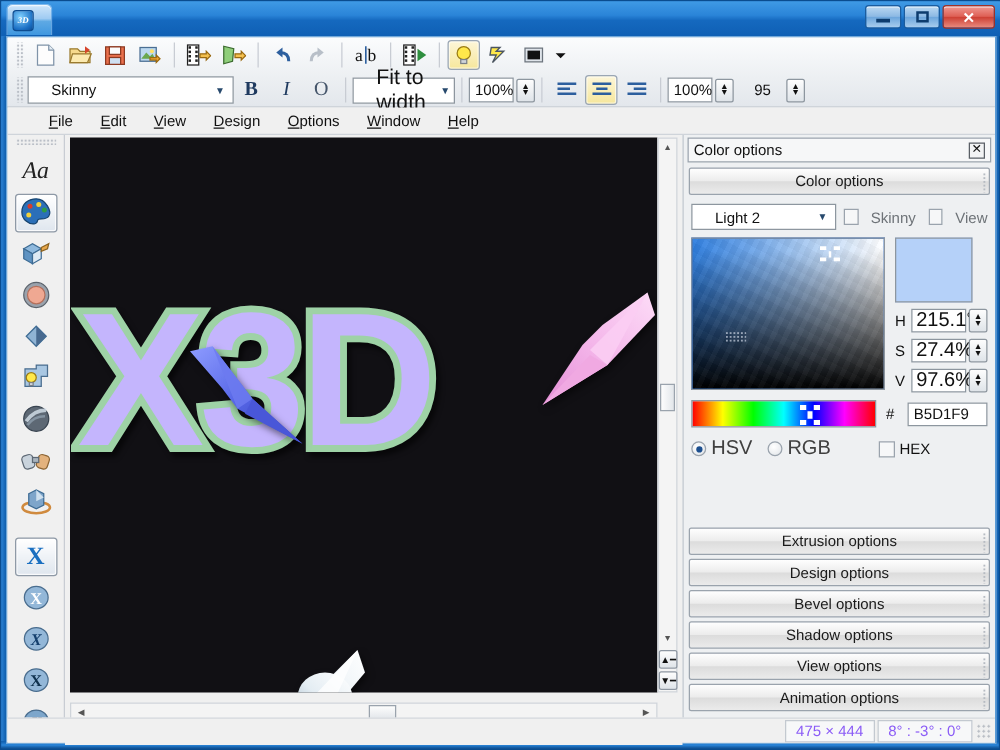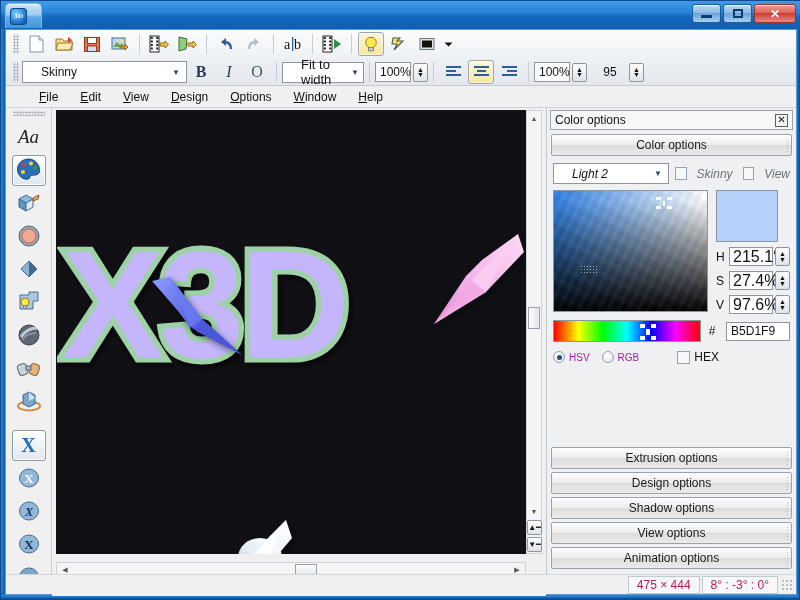--- a/index.html
+++ b/index.html
@@ -298,32 +298,32 @@
       linear-gradient(#fff,#fff) 6px 5px/4px 6px no-repeat;
   }
   #hex-in { width:68px;height:19px;border:1px solid #8d969f;background:#fff;
     font-size:12px;color:#111;display:flex;align-items:center;padding-left:4px;}
   .radio {
     width:12px;height:12px;border-radius:50%;border:1px solid #9aa3ad;
     background: radial-gradient(circle at 40% 35%, #fff, #e0e4e8);
     display:inline-flex;align-items:center;justify-content:center;
   }
   .radio.on::after { content:""; width:5px;height:5px;border-radius:50%;background:#1c4f8f; }
-  .radio-lbl { font-size:10px;color:#a21caf;margin-left:4px;margin-right:12px;}
+  .radio-lbl { font-size:16px;color:#404040;margin-left:4px;margin-right:12px;}
 
   
   #status-bar {
     position:absolute; left:0; bottom:0; width:790px; height:20px;
     background:#f0f0f0; border-top:1px solid #d3d8dd;
     display:flex; align-items:center; justify-content:flex-end;
   }
   .status-cell {
     height:18px; border:1px solid #c3c9d0; background:#f7f8f9;
     display:flex;align-items:center;justify-content:center;
-    font-size:12px;color:#be185d; padding:0 8px; margin-right:2px;
+    font-size:12px;color:#8b5cf6; padding:0 8px; margin-right:2px;
   }
   .status-grip {
     width:12px;height:12px;margin:0 3px 0 1px;
     background-image: radial-gradient(circle,#b6bbc2 .8px, transparent 1px);
     background-size:4px 4px;
   }
   .fld {
     height:20px;border:1px solid #8d969f;background:#fff;
     display:flex;align-items:center;padding:0 4px;font-size:12px;color:#111;
   }
@@ -499,21 +499,21 @@
         <div class="tb-btn">
           <span style="font-family:&quot;Liberation Serif&quot;,serif;font-style:italic;font-size:16px;color:#1f3a5f;">I</span>
         </div>
         <div class="tb-btn">
           <span style="font-family:&quot;Liberation Serif&quot;,serif;font-size:16px;color:#45556a;">O</span>
         </div>
 
         <div class="tb-sep"></div>
 
         <div class="cmb" style="width:82px;height:21px;">
-          <span style="font-size:13px">Fit to width</span>
+          <span style="font-size:17px">Fit to width</span>
           <span class="arrow">▼</span>
         </div>
 
         <div class="tb-sep"></div>
 
         <div class="fld" style="width:36px;">100%</div>
         <div class="spin">
             <span>▲</span>
             <span>▼</span>
           </div>
@@ -741,21 +741,21 @@
 
       <div id="panel-title">
         <span>Color options</span>
         <span id="panel-close">✕</span>
       </div>
 
       <div class="sec-btn" style="margin-top:4px;">Color options</div>
 
       <div id="color-body">
 
-        <div class="row" style="gap:6px;font-style:italic;">
+        <div class="row" style="gap:6px;">
           <div class="cmb">
             <span>Light 2</span>
             <span class="arrow">▼</span>
           </div>
           <span class="chk"></span>
           <span class="chk-lbl">Skinny</span>
           <span class="chk" style="margin-left:4px;"></span>
           <span class="chk-lbl">View</span>
         </div>
 
@@ -812,20 +812,21 @@
           <span class="radio"></span>
           <span class="radio-lbl">RGB</span>
           <span class="chk" style="margin-left:26px;"></span>
           <span class="chk-lbl" style="color:#111;">HEX</span>
         </div>
       </div>
 
       <div style="position:absolute;left:0;right:0;bottom:22px;">
         <div class="sec-btn">Extrusion options</div>
         <div class="sec-btn">Design options</div>
+        <div class="sec-btn">Bevel options</div>
         <div class="sec-btn">Shadow options</div>
         <div class="sec-btn">View options</div>
         <div class="sec-btn">Animation options</div>
       </div>
     </div>
 
     <div id="status-bar">
       <div class="status-cell">475 × 444</div>
       <div class="status-cell">8° : -3° : 0°</div>
       <div class="status-grip"></div>

